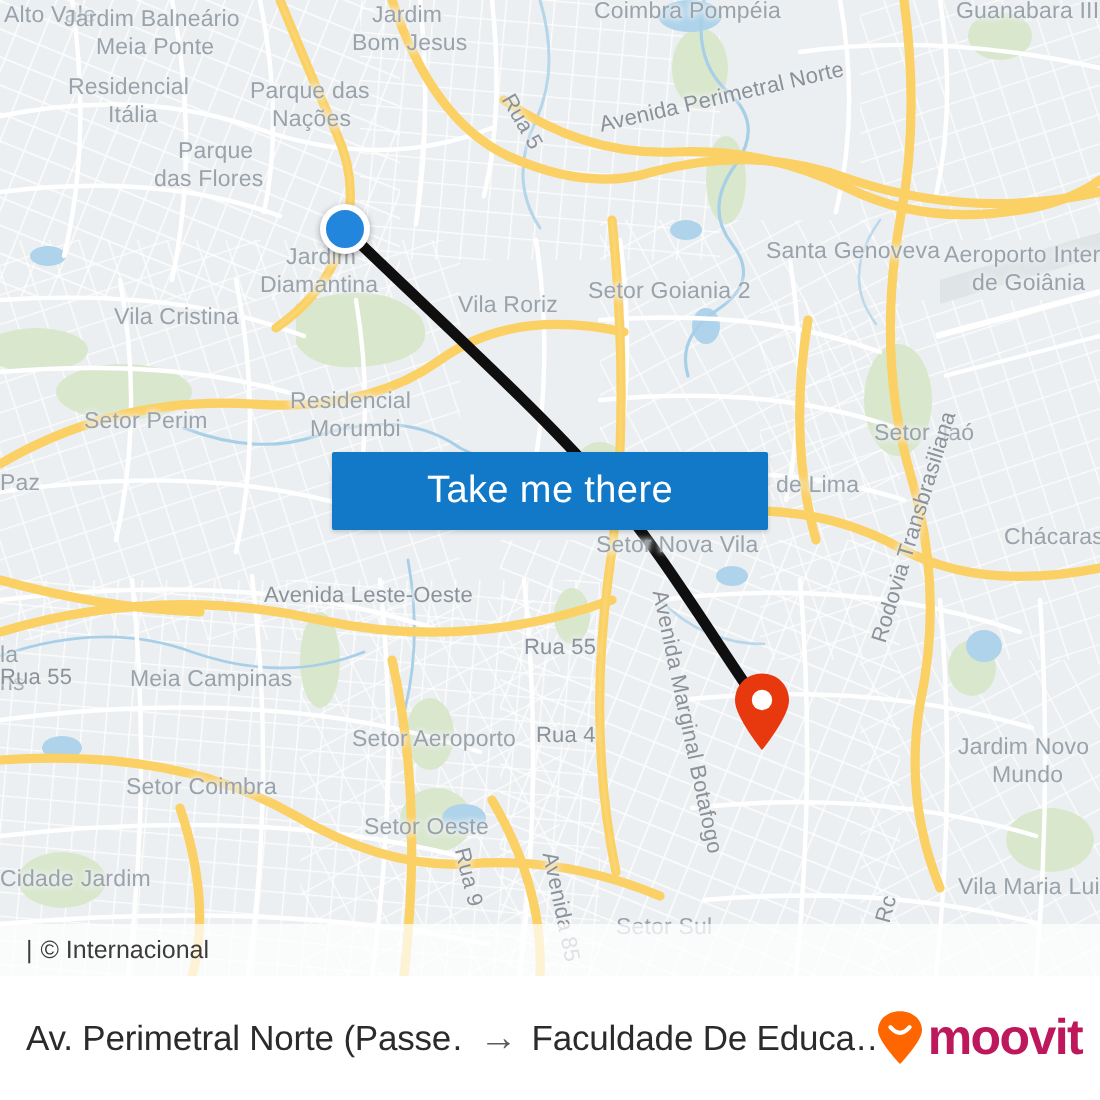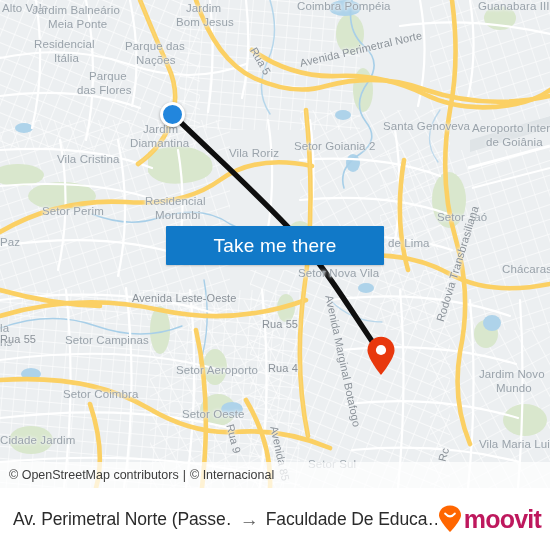--- a/index.html
+++ b/index.html
@@ -326,21 +326,21 @@
         <div class="map-label " style="left: 229px; top: 147px;">Vila Roriz</div>
         <div class="map-label " style="left: 145px; top: 195px;">Residencial</div>
         <div class="map-label " style="left: 155px; top: 209px;">Morumbi</div>
         <div class="map-label " style="left: 42px; top: 205px;">Setor Perim</div>
         <div class="map-label " style="left: 0px; top: 236px;">Paz</div>
         <div class="map-label " style="left: 437px; top: 211px;">Setor Jaó</div>
         <div class="map-label " style="left: 388px; top: 237px;">de Lima</div>
         <div class="map-label " style="left: 460px; top: 263px; padding-left: 42px;">Chácaras Retiro</div>
         <div class="map-label " style="left: 298px; top: 267px;">Setor Nova Vila</div>
         <div class="map-label road" style="left: 132px; top: 292px;">Avenida Leste-Oeste</div>
-        <div class="map-label " style="left: 65px; top: 334px;">Setor Campinas</div>
+        <div class="map-label " style="left: 65px; top: 334px;">Meia Campinas</div>
         <div class="map-label " style="left: 176px; top: 364px;">Setor Aeroporto</div>
         <div class="map-label " style="left: 63px; top: 388px;">Setor Coimbra</div>
         <div class="map-label " style="left: 182px; top: 408px;">Setor Oeste</div>
         <div class="map-label " style="left: 0px; top: 434px;">Cidade Jardim</div>
         <div class="map-label " style="left: 479px; top: 368px;">Jardim Novo</div>
         <div class="map-label " style="left: 496px; top: 382px;">Mundo</div>
         <div class="map-label " style="left: 479px; top: 438px;">Vila Maria Luiza</div>
         <div class="map-label " style="left: 308px; top: 458px;">Setor Sul</div>
         <div class="map-label " style="left: 0px; top: 336px;">ns</div>
         <div class="map-label " style="left: 0px; top: 322px;">la</div>
@@ -363,21 +363,20 @@
     <div id="dest-marker">
       <svg viewBox="0 0 30 40" width="30" height="40">
         <path d="M15 39 C15 39 28.5 22.5 28.5 14.2 C28.5 6.4 22.4 0.8 15 0.8 C7.6 0.8 1.5 6.4 1.5 14.2 C1.5 22.5 15 39 15 39 Z" fill="#e8380d"></path>
         <circle cx="15" cy="14" r="5.1" fill="#ffffff"></circle>
       </svg>
     </div>
 
     <button id="take-me-there" style="background: rgb(17, 121, 200);">Take me there</button>
 
     <div id="attribution">
-      <span>© OpenStreetMap contributors</span>
       <span class="sep">|</span>
       <span>© Internacional</span>
     </div>
   </div>
 
   <div id="footer">
     <div id="footer-route">
       <span class="footer-stop">Av. Perimetral Norte (Passe…</span>
       <span id="footer-arrow">→</span>
       <span class="footer-stop">Faculdade De Educa…</span>

